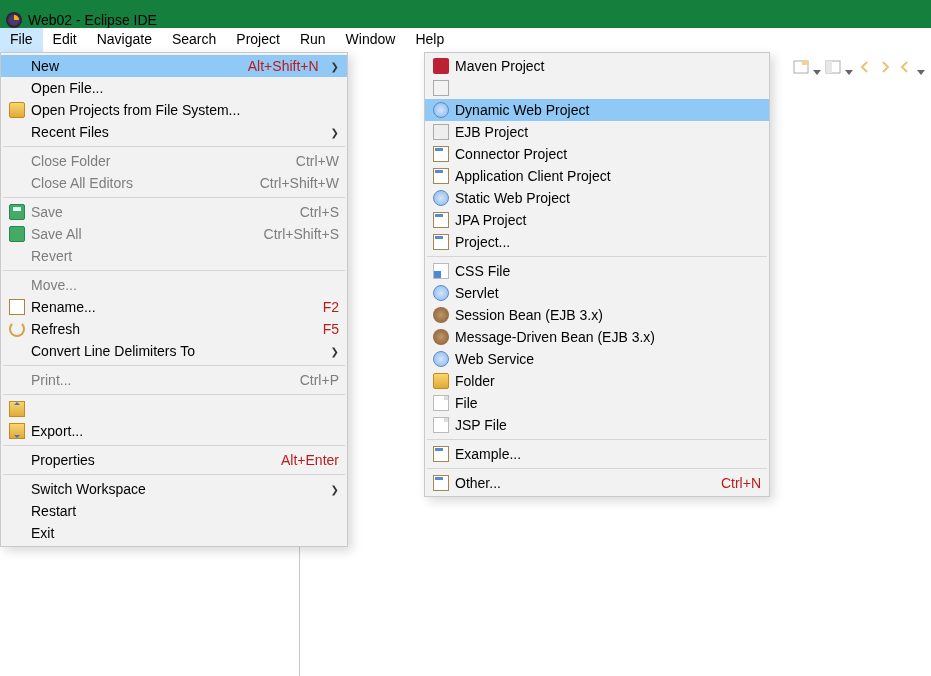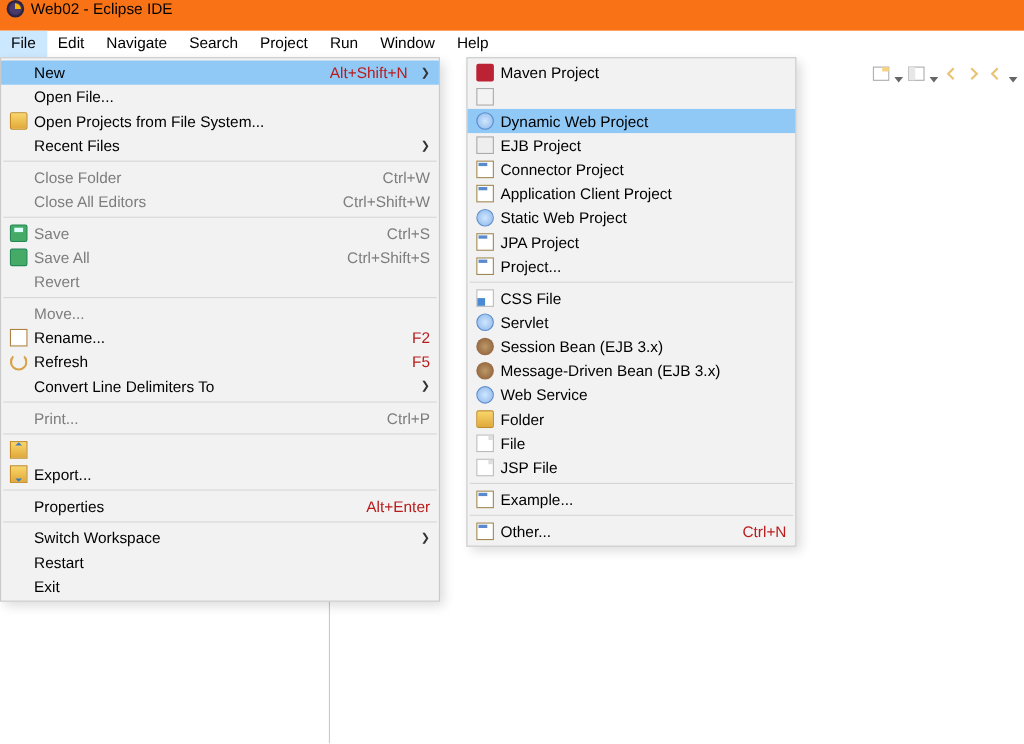--- a/index.html
+++ b/index.html
@@ -8,23 +8,23 @@
     font-size: 14px;
     background: #fff;
     width: 931px;
     height: 676px;
     overflow: hidden;
     position: relative;
   }
   .titlebar {
     height: 28px;
     display: flex;
-    align-items: flex-start;
+    align-items: flex-end;
     padding-left: 6px;
-    background: #f97316;
+    background: #15803d;
     gap: 6px;
   }
   .titlebar .logo {
     width: 16px; height: 16px;
     background: radial-gradient(circle at 50% 50%, #4a3a6b 40%, #2b2240 60%);
     border-radius: 50%;
     position: relative;
   }
   .titlebar .logo::after{
     content:""; position:absolute; inset:3px; border-radius:50%;
@@ -93,25 +93,25 @@
   .menu .label { flex:1; white-space:nowrap; }
   .menu .accel { color:#b91c1c; margin-left:24px; white-space:nowrap; }
   .menu .row.disabled .accel { color:#7d7d7d; }
   .menu .sub-arrow { margin-left:12px; font-size:10px; color:#333; }
   .menu .sep {
     height:1px; background:#d6d6d6;
     margin:3px 2px;
   }
   #file-menu {
     top:52px; left:0;
-    width:400px;
+    width:348px;
   }
   #new-menu {
     top:52px; left:424px;
-    width:300px;
+    width:346px;
   }
   
   .ic { width:16px; height:16px; display:inline-block; }
   .ic-folderopen { background:linear-gradient(#f9d66b,#e0a93a); border:1px solid #c48a1d; border-radius:2px; }
   .ic-save { background:#4a6; border:1px solid #285; border-radius:2px; position:relative; }
   .ic-save::after{content:"";position:absolute;top:2px;left:3px;right:3px;height:4px;background:#dff;}
   .ic-saveall { background:#4a6; border:1px solid #285; border-radius:2px; }
   .ic-rename { background:#fff; border:1px solid #b08040; }
   .ic-refresh { border:2px solid #d6a24a; border-top-color:transparent; border-radius:50%; }
   .ic-import { background:linear-gradient(#f9d66b,#e0a93a); border:1px solid #c48a1d; position:relative;}

